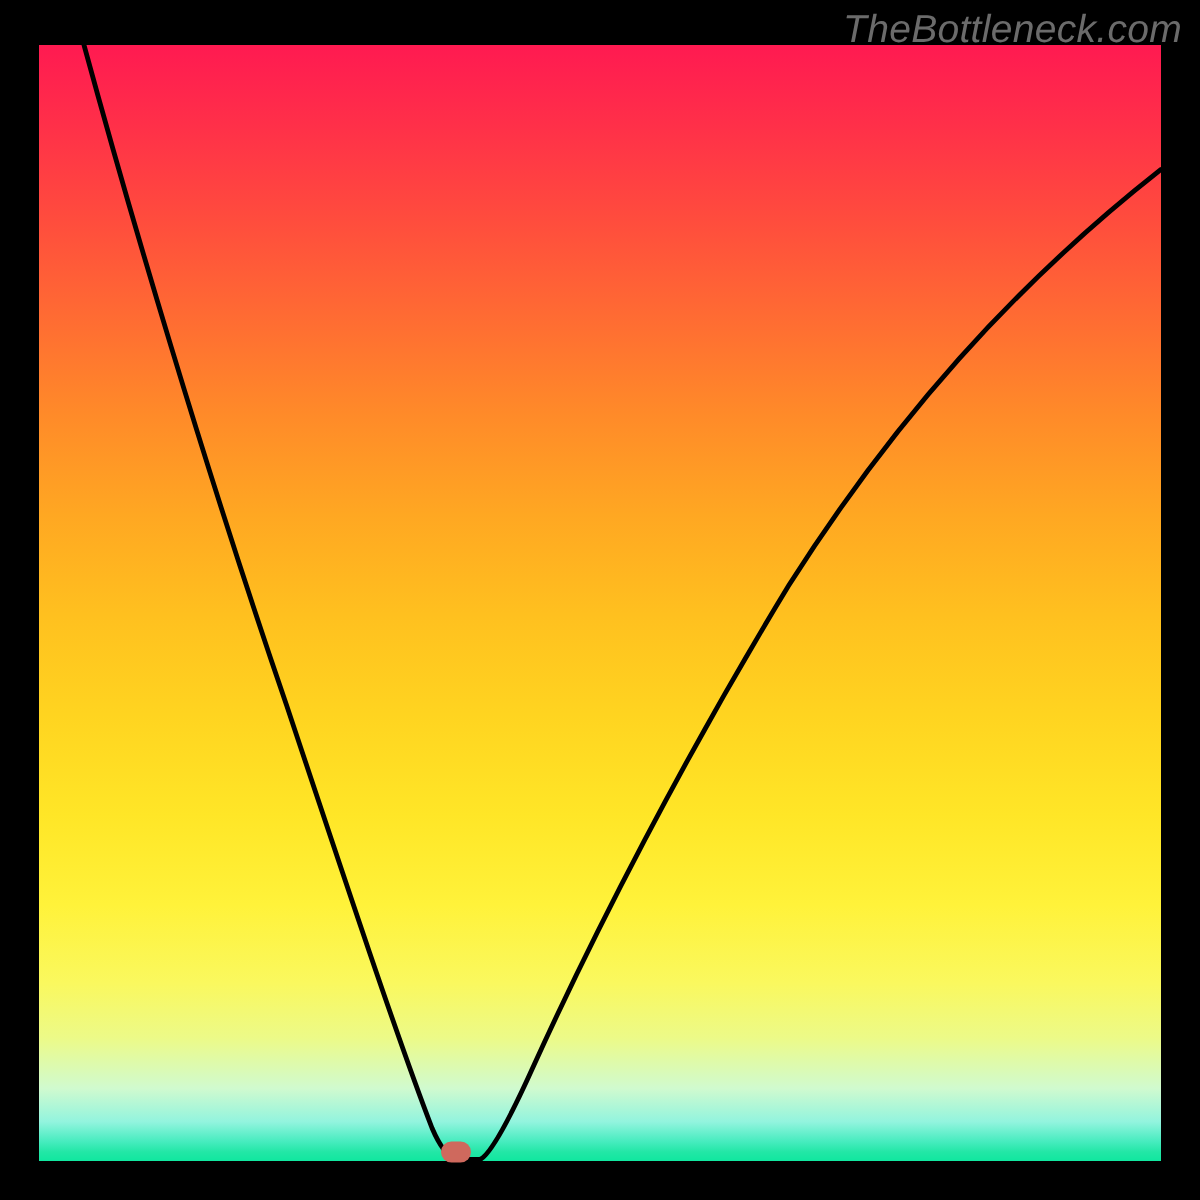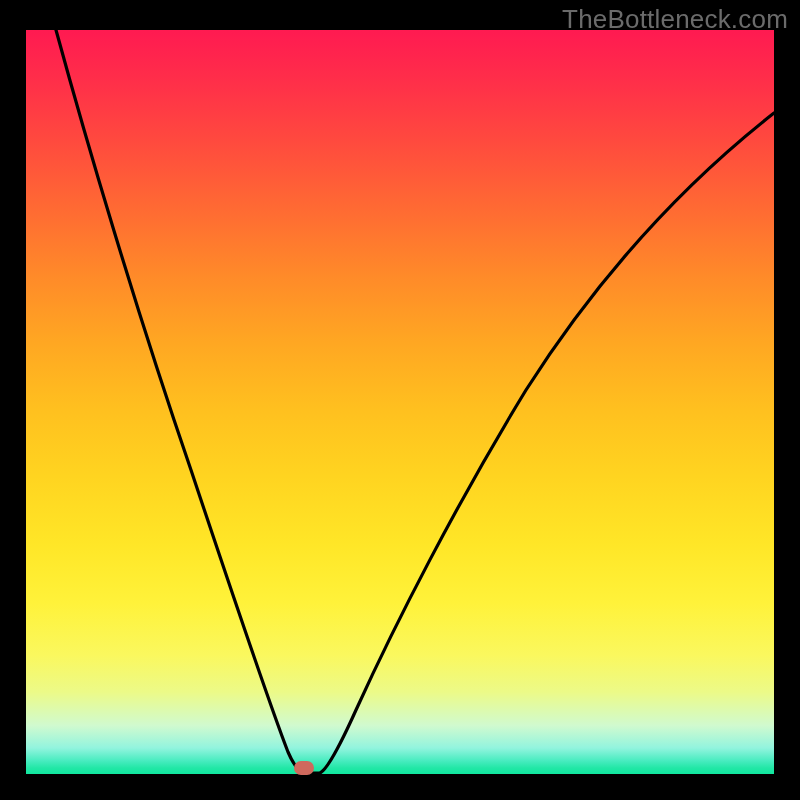--- a/index.html
+++ b/index.html
@@ -12,20 +12,21 @@
   }
   .watermark {
     position: absolute;
     top: 4px;
     right: 12px;
     font-family: Arial, Helvetica, sans-serif;
     font-size: 26px;
     color: #6b6b6b;
     letter-spacing: 0.2px;
     font-weight: 500;
+    font-style: italic;
   }
   .plot {
     position: absolute;
     left: 26px;
     top: 30px;
     width: 748px;
     height: 744px;
   }
   .gradient {
     position: absolute;

